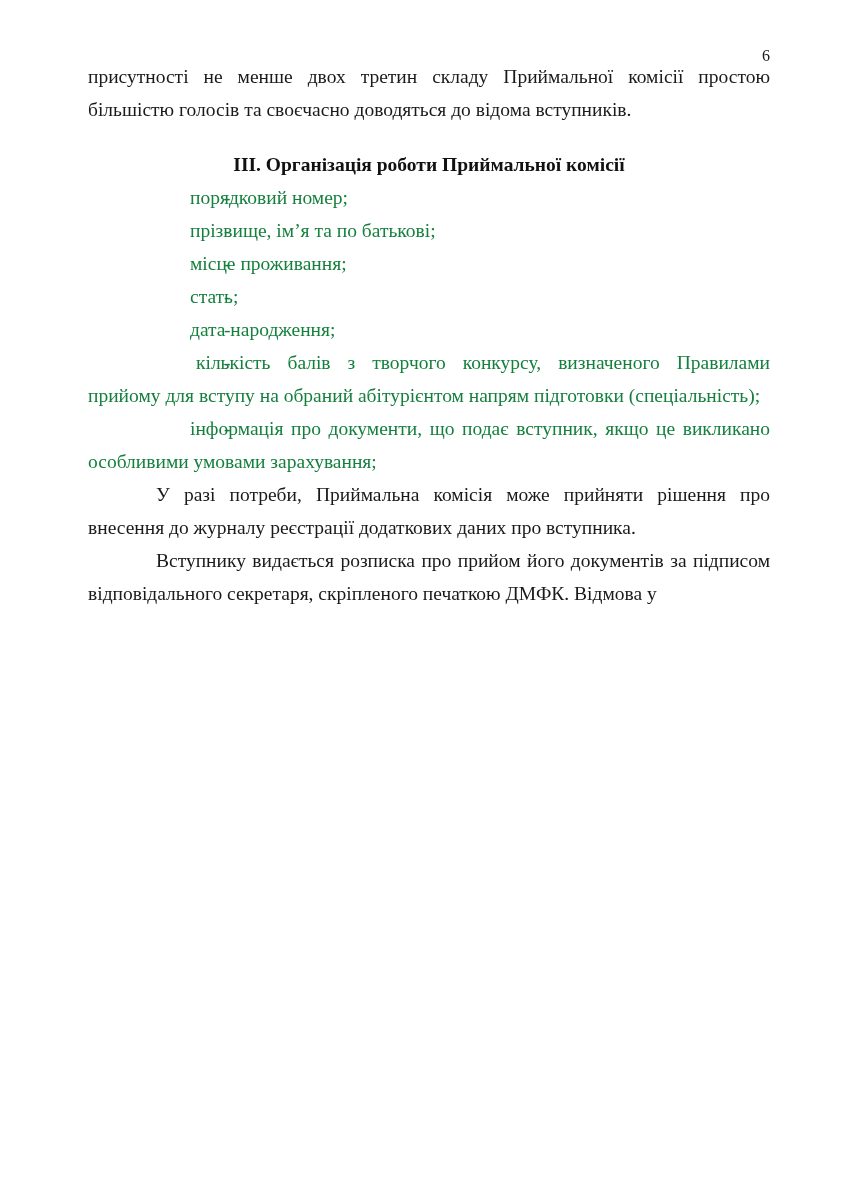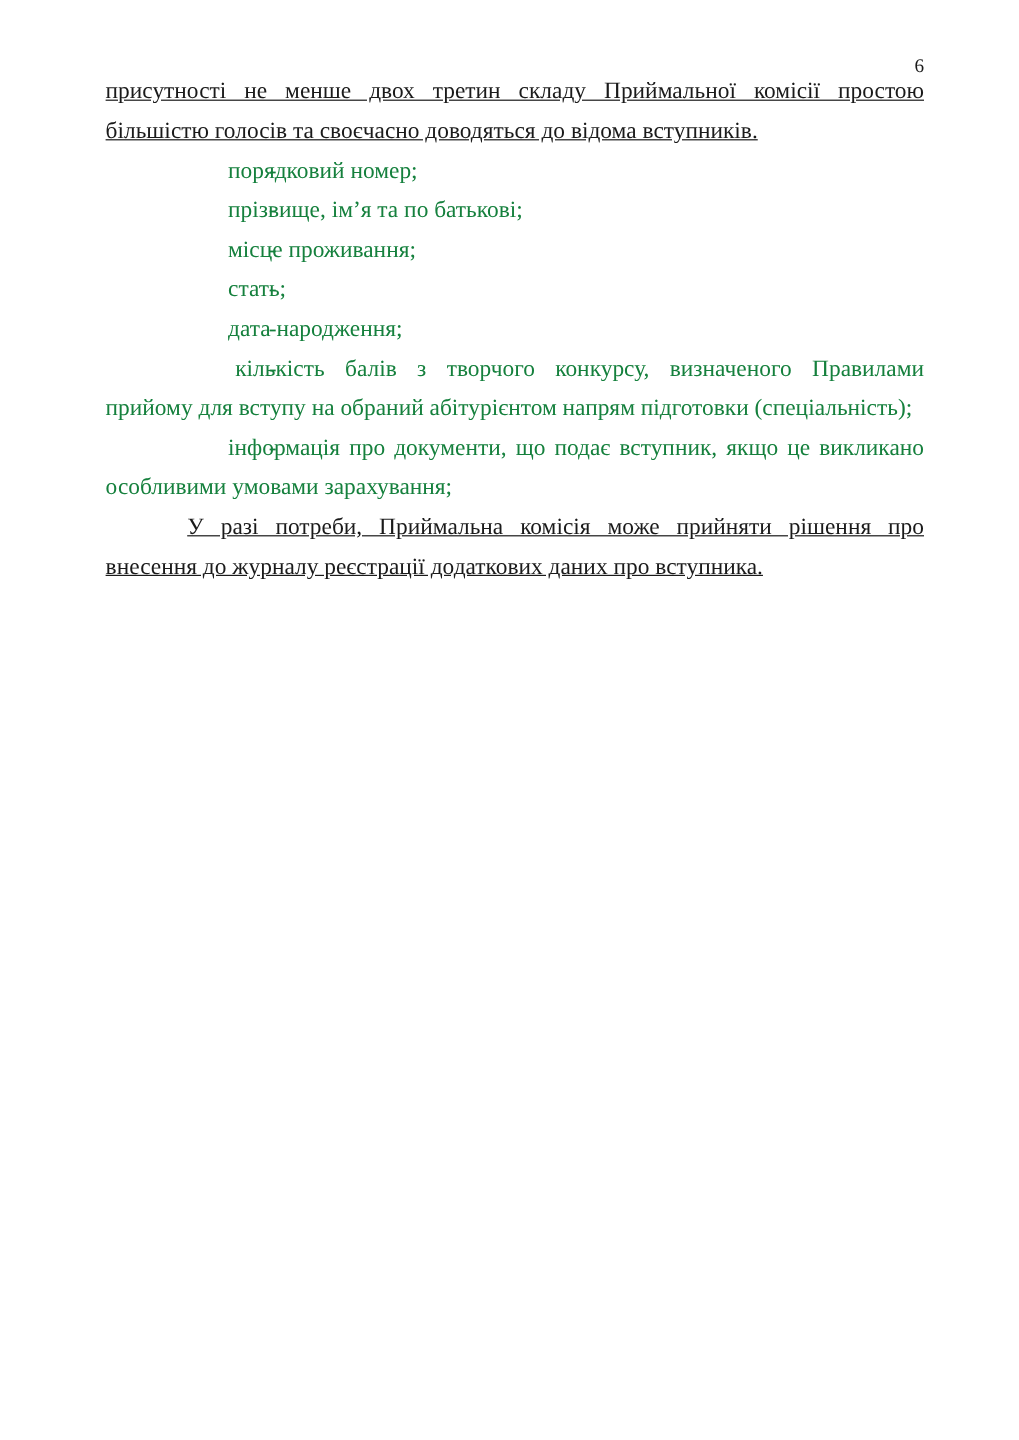--- a/index.html
+++ b/index.html
@@ -36,21 +36,20 @@
     width: 682px;
   }
   p.para {
     margin: 0;
     font-size: 19.5px;
     line-height: 33px;
     text-align: justify;
     text-indent: 68px;
     color: #1a1a1a;
     hyphens: none;
-    text-decoration: underline;
   }
   p.para.noindent {
     text-indent: 0;
   }
   h2.section-heading {
     margin: 0;
     padding-top: 22px;
     padding-bottom: 0;
     font-size: 19.5px;
     line-height: 33px;
@@ -91,20 +90,21 @@
 
 <div class="page">
 
   <div class="page-number">6</div>
 
   <div class="content">
 
     <p class="para noindent">присутності не менше двох третин складу Приймальної комісії простою більшістю голосів та своєчасно доводяться до відома вступників.</p>
 
 
+    <h2 class="section-heading">III. Організація роботи Приймальної комісії</h2>
 
     <div class="spacer-after-heading"></div>
 
 
 
     <ul class="dash-list">
       <li class="dash-item">
         <span class="dash">-</span><span>порядковий номер;</span>
       </li>
       <li class="dash-item">
@@ -122,17 +122,18 @@
       <li class="dash-item wide">
         <span class="dash">-</span><span>кількість балів з творчого конкурсу, визначеного Правилами прийому для вступу на обраний абітурієнтом напрям підготовки (спеціальність);</span>
       </li>
       <li class="dash-item">
         <span class="dash">-</span><span>інформація про документи, що подає вступник, якщо це викликано особливими умовами зарахування;</span>
       </li>
     </ul>
 
     <p class="para">У разі потреби, Приймальна комісія може прийняти рішення про внесення до журналу реєстрації додаткових даних про вступника.</p>
 
+    <p class="para">Вступнику видається розписка про прийом його документів за підписом відповідального секретаря, скріпленого печаткою ДМФК.  Відмова у</p>
 
     <div class="tail-space"></div>
 
   </div>
 </div>
 
 </body></html>

